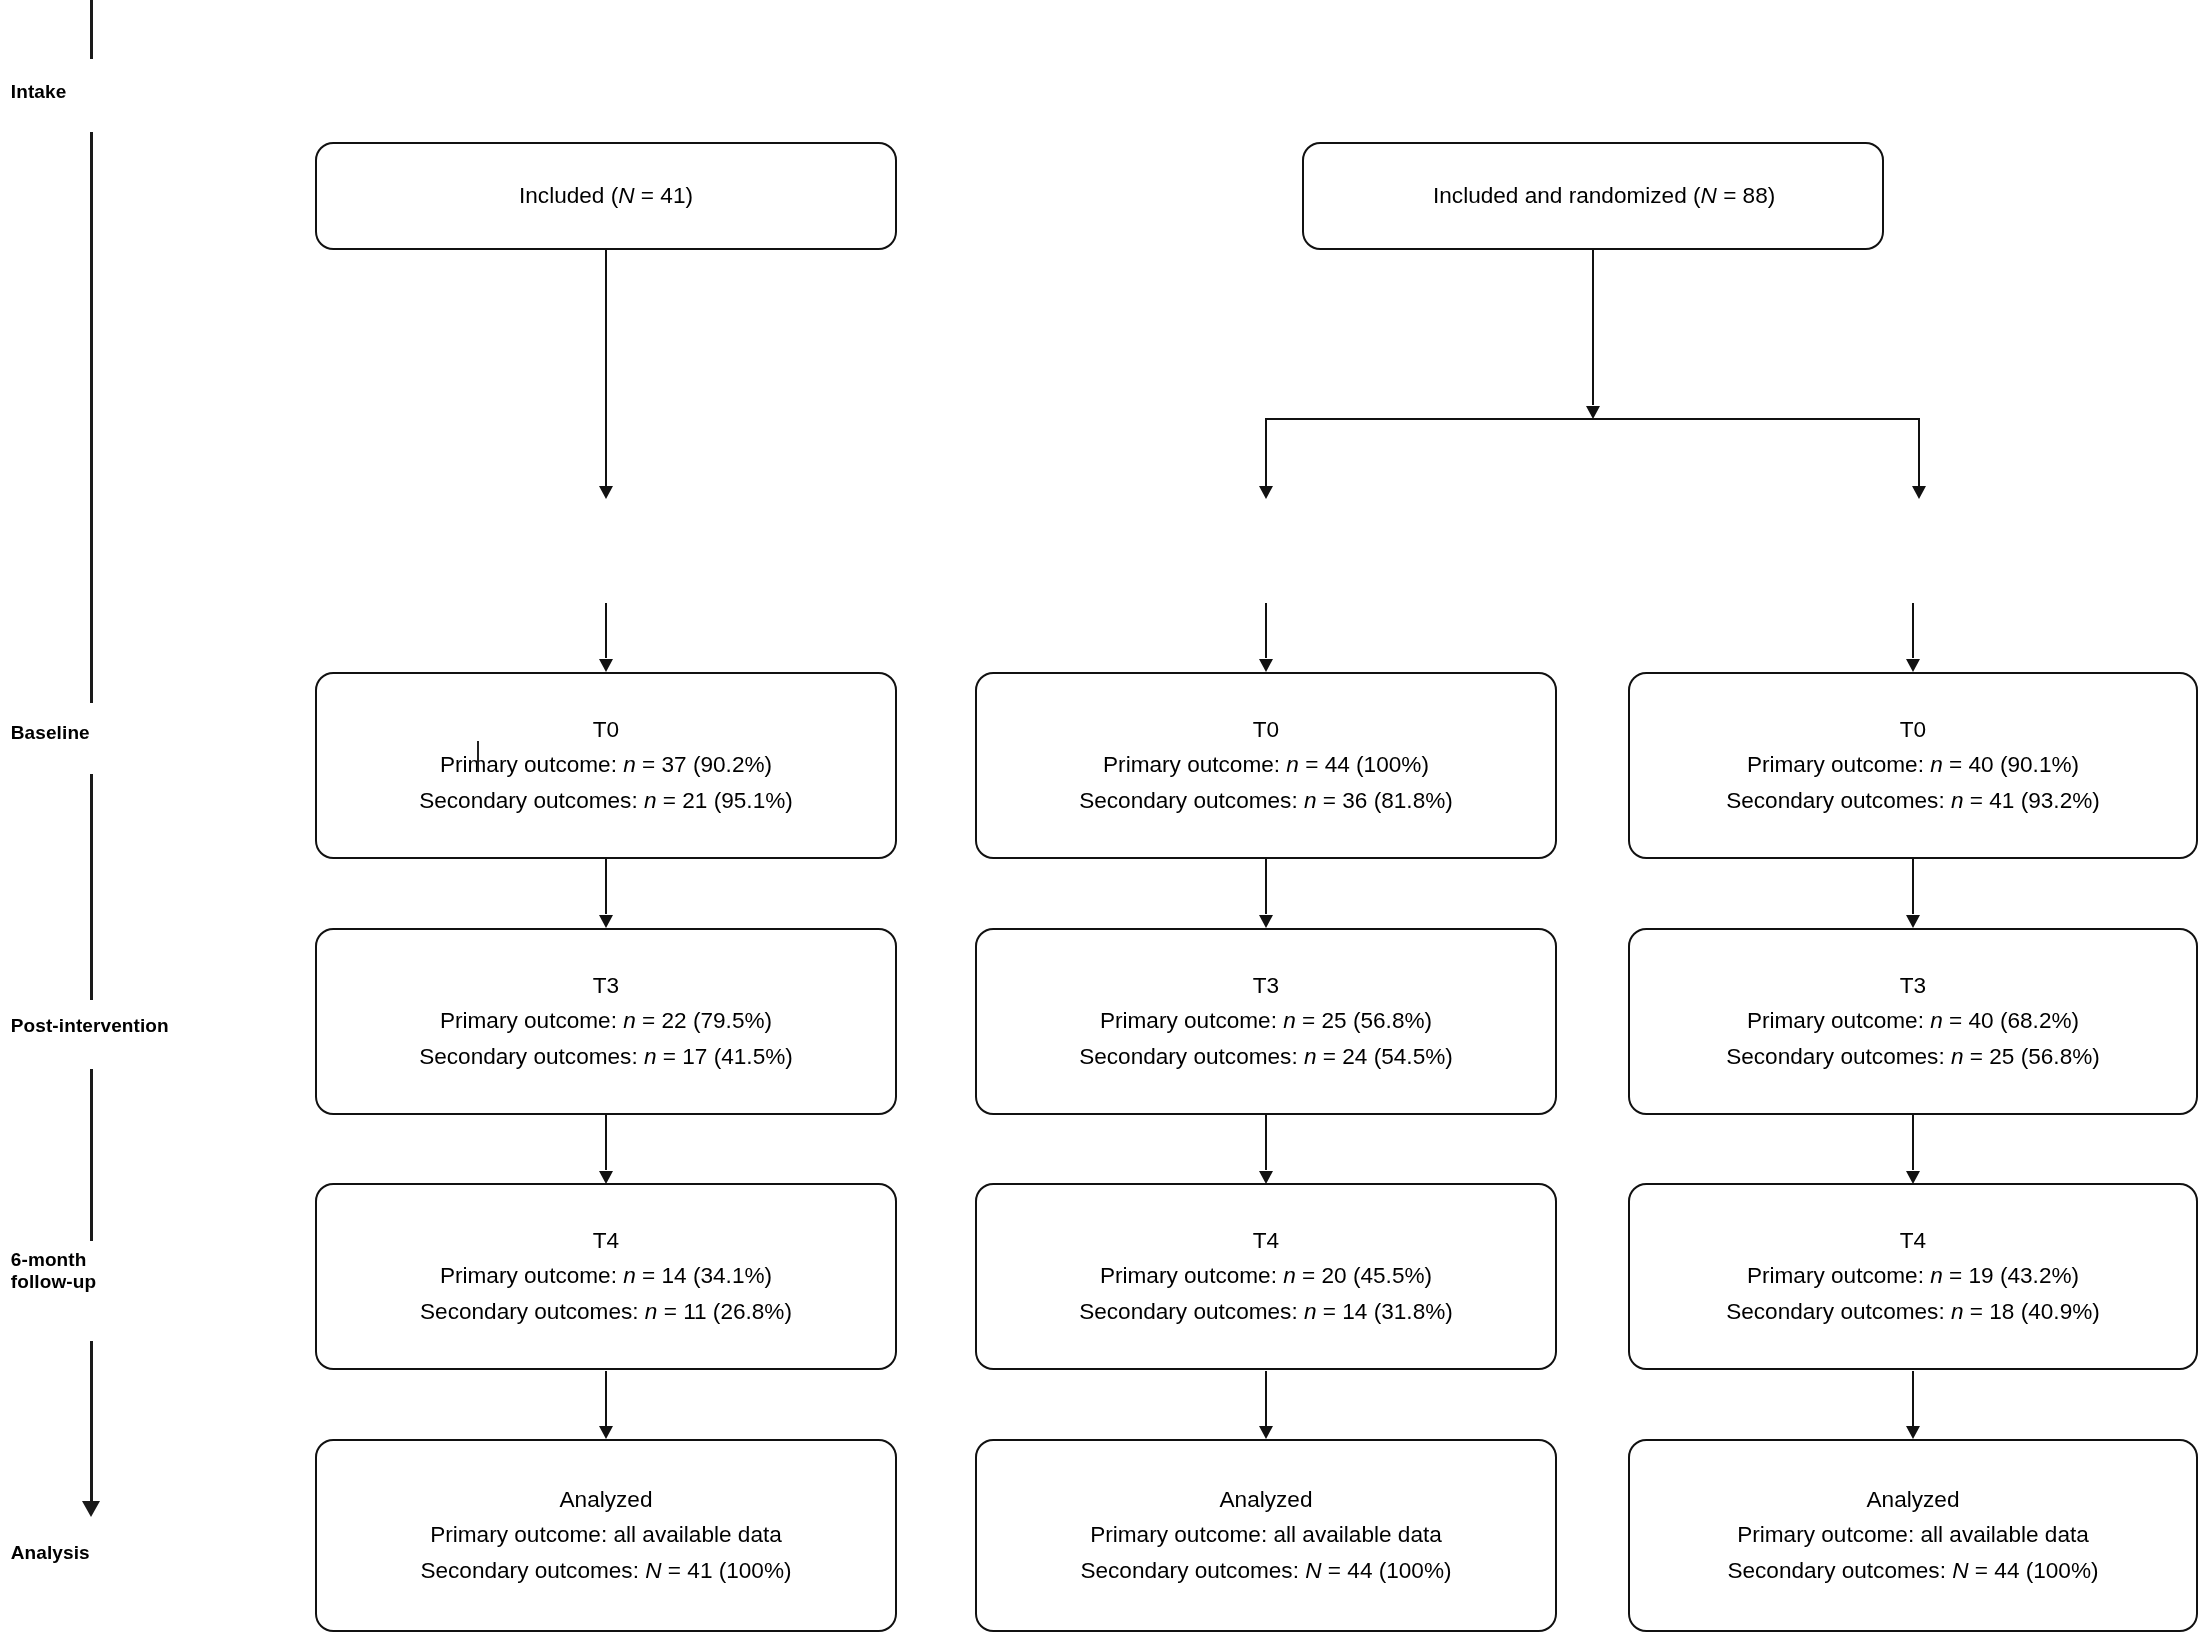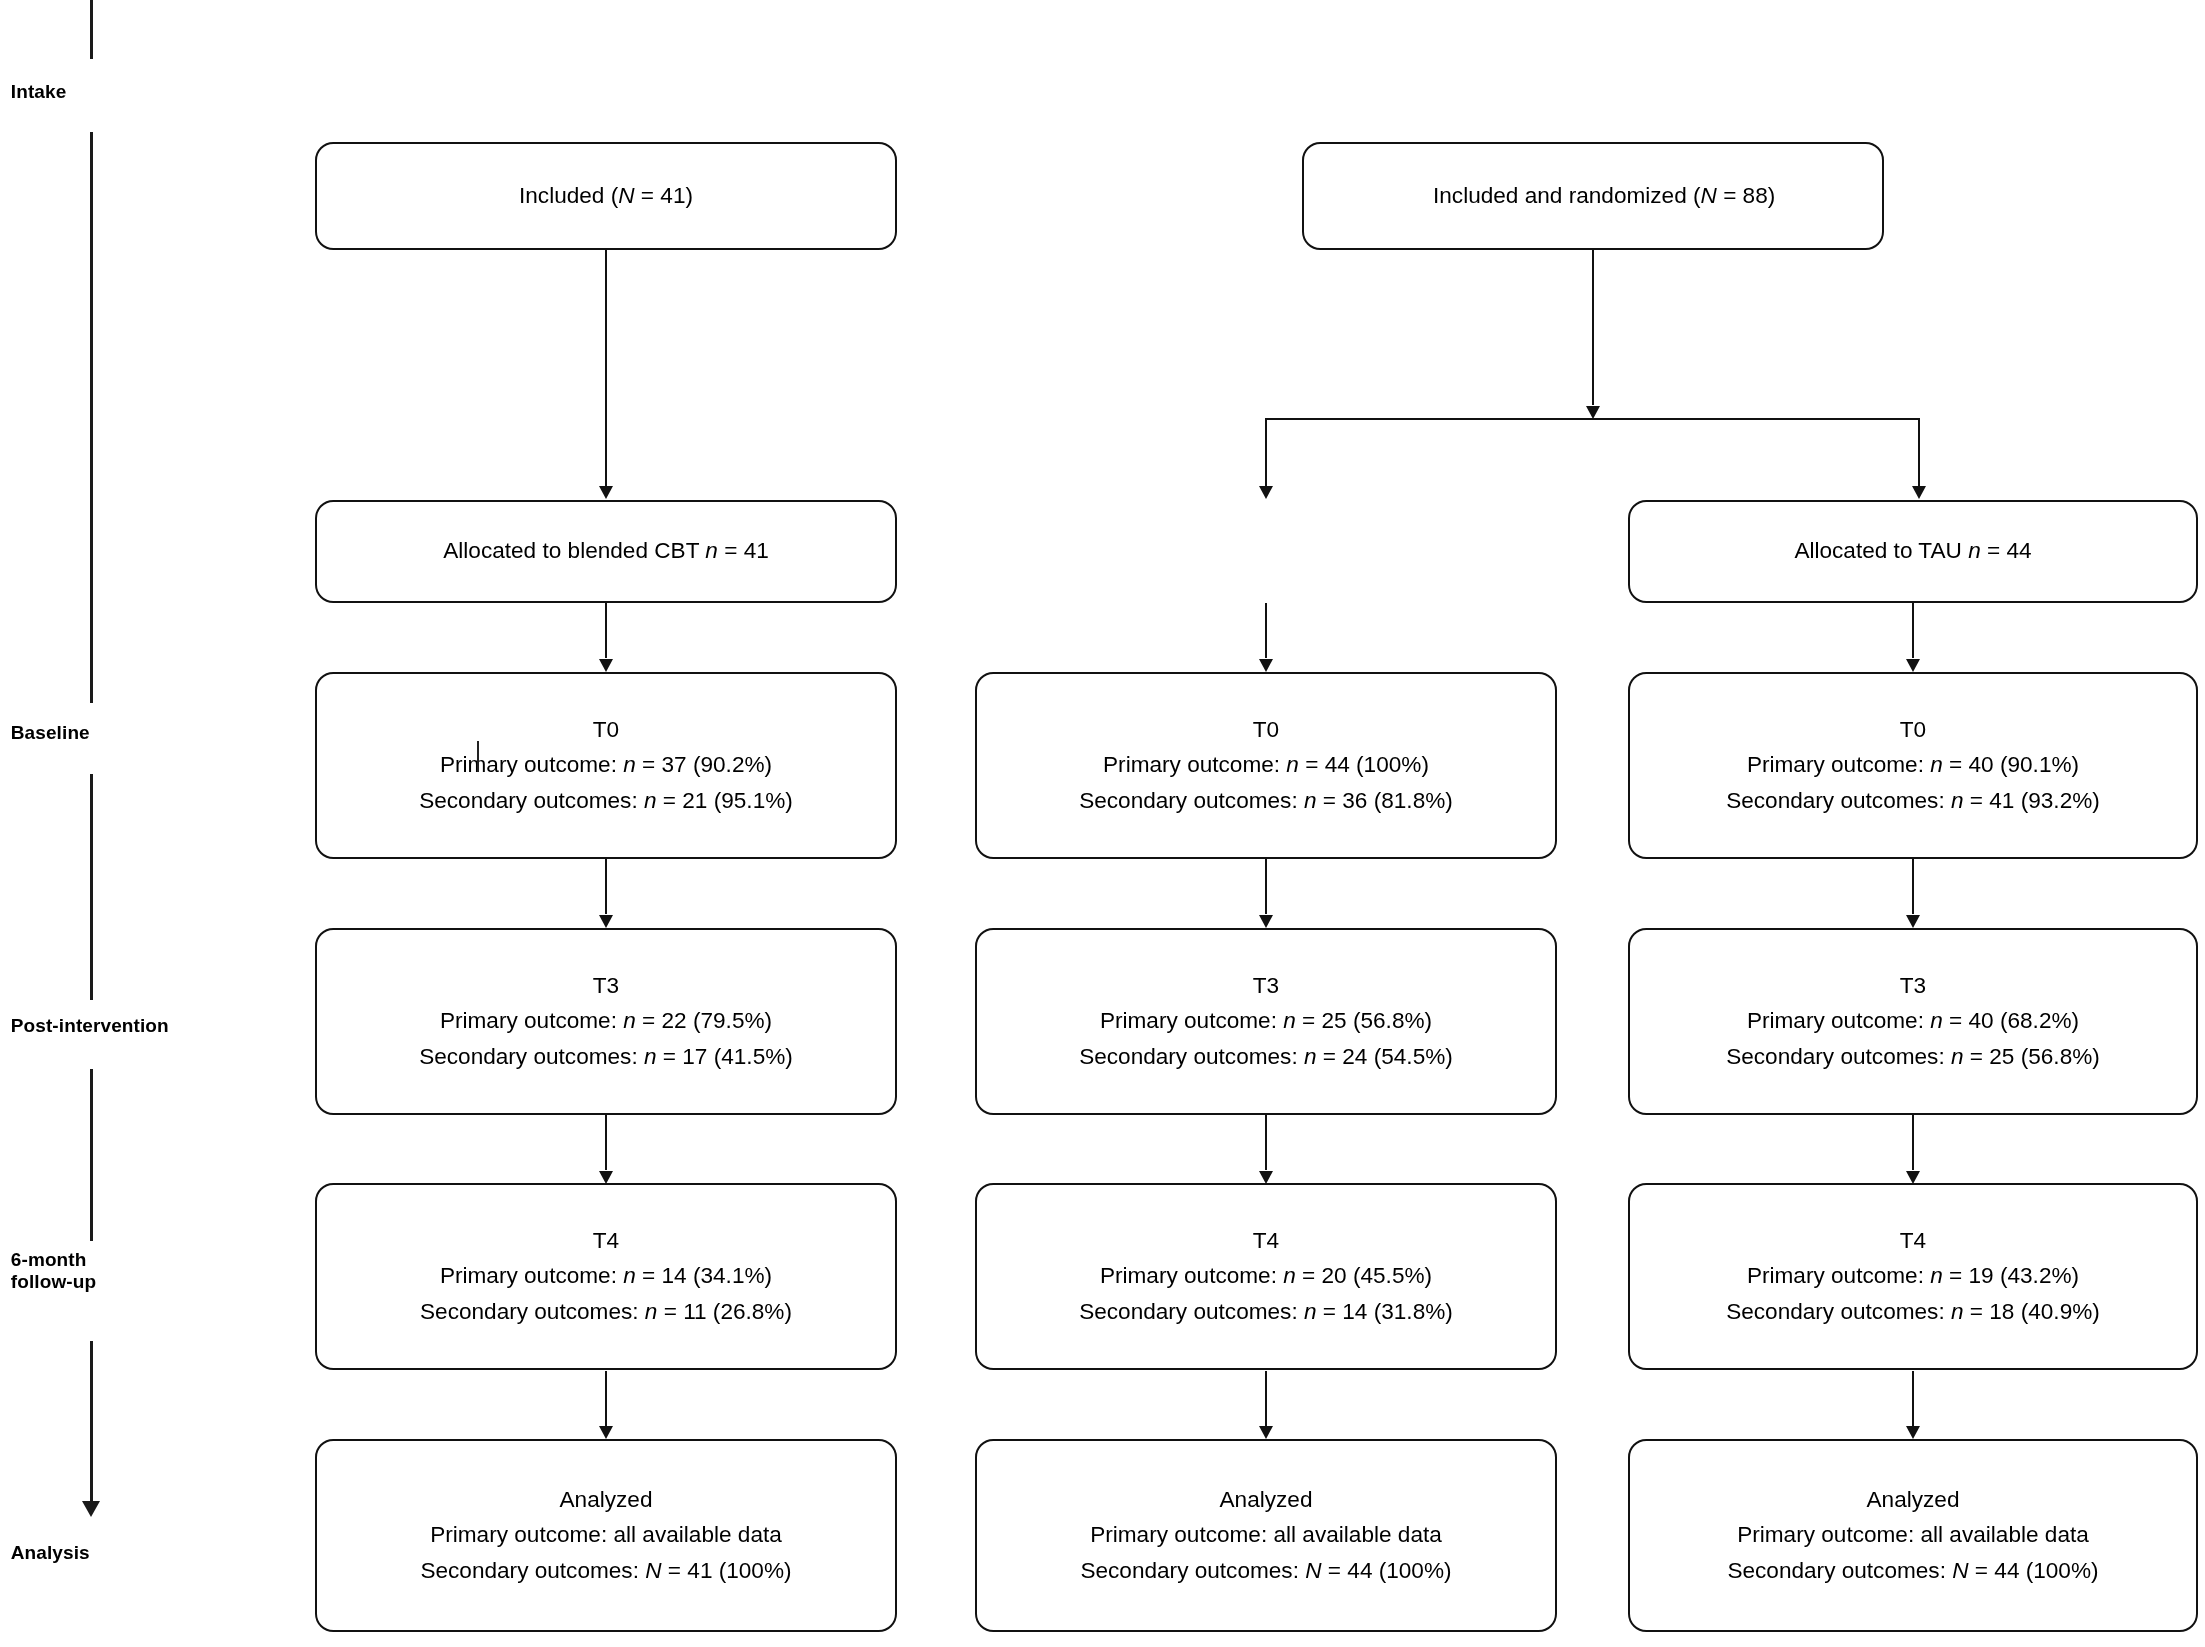--- a/index.html
+++ b/index.html
@@ -115,26 +115,20 @@
   <div class="arrowhead" style="left:599px;top:486px;"></div>
 
   <div class="vline" style="left:1592px;top:249px;height:156px;"></div>
   <div class="arrowhead" style="left:1586px;top:406px;"></div>
   <div class="hline" style="left:1265px;top:418px;width:655px;"></div>
   <div class="vline" style="left:1265px;top:418px;height:68px;"></div>
   <div class="arrowhead" style="left:1259px;top:486px;"></div>
   <div class="vline" style="left:1918px;top:418px;height:68px;"></div>
   <div class="arrowhead" style="left:1912px;top:486px;"></div>
 
-  <div class="node" style="left:315px;top:500px;width:582px;height:103px;">
-    <span class="ln"><span>Allocated to blended CBT </span><span class="it">n</span><span> = 41</span></span>
-  </div>
-  <div class="node" style="left:1628px;top:500px;width:570px;height:103px;">
-    <span class="ln"><span>Allocated to TAU </span><span class="it">n</span><span> = 44</span></span>
-  </div>
 
   <div class="vline" style="left:605px;top:603px;height:55px;"></div>
   <div class="arrowhead" style="left:599px;top:659px;"></div>
   <div class="vline" style="left:1265px;top:603px;height:55px;"></div>
   <div class="arrowhead" style="left:1259px;top:659px;"></div>
   <div class="vline" style="left:1912px;top:603px;height:55px;"></div>
   <div class="arrowhead" style="left:1906px;top:659px;"></div>
 
   <div class="node" style="left:315px;top:672px;width:582px;height:187px;">
     <span class="ln">T0</span>

